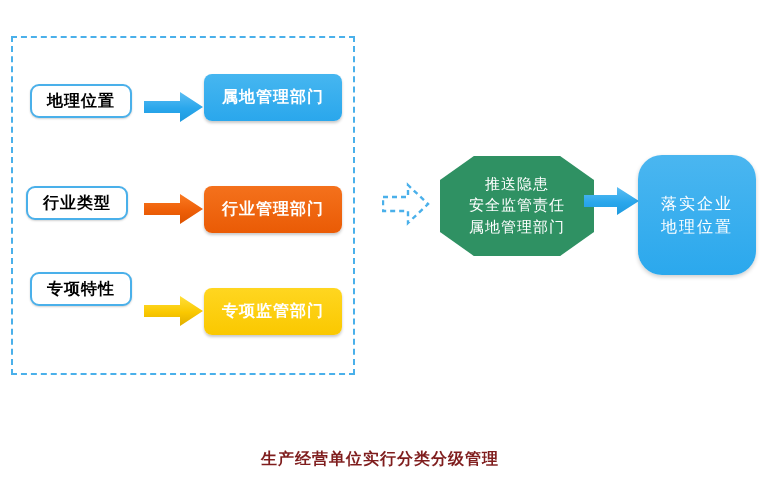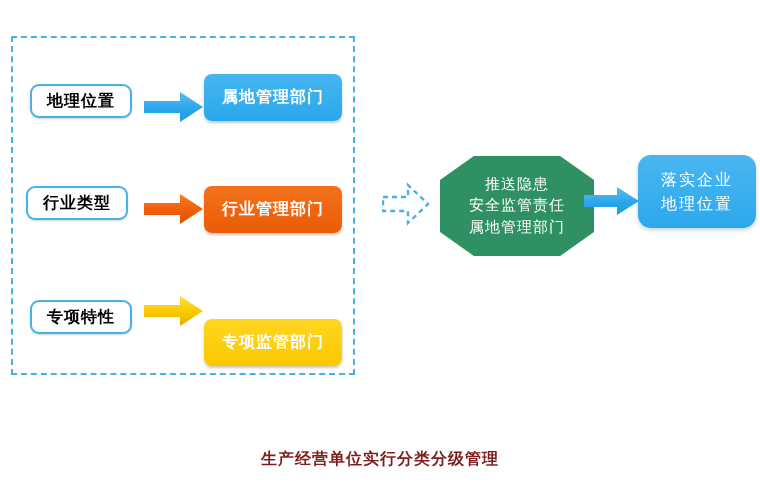--- a/index.html
+++ b/index.html
@@ -55,35 +55,35 @@
     background: #ffffff;
     border: 2px solid #4ab0ea;
     color: #000000;
     font-size: 16px;
     font-weight: bold;
     box-shadow: 0 1px 2px rgba(0,0,0,0.18);
   }
 
   .chip-geo  { left: 30px;  top: 84px;  }
   .chip-ind  { left: 26px;  top: 186px; }
-  .chip-spec { left: 30px;  top: 300px; }
+  .chip-spec { left: 30px;  top: 272px; }
 
   
   .dept {
     width: 138px;
     height: 47px;
     border-radius: 8px;
     color: #ffffff;
     font-size: 16px;
     font-weight: bold;
     box-shadow: 0 2px 3px rgba(0,0,0,0.22);
   }
   .dept-blue   { left: 204px; top: 74px;  background: linear-gradient(180deg, #46b6f0 0%, #2aa7ec 100%); }
   .dept-orange { left: 204px; top: 186px; background: linear-gradient(180deg, #f4711c 0%, #ea5b05 100%); }
-  .dept-yellow { left: 204px; top: 288px; background: linear-gradient(180deg, #ffd620 0%, #fac800 100%); margin-top: 31px; }
+  .dept-yellow { left: 204px; top: 288px; background: linear-gradient(180deg, #ffd620 0%, #fac800 100%); }
 
   
   .arrow {
     position: absolute;
     width: 60px;
     height: 34px;
   }
   .arrow-1 { left: 144px; top: 90px;  }
   .arrow-2 { left: 144px; top: 192px; }
   .arrow-3 { left: 144px; top: 294px; }
@@ -119,22 +119,22 @@
     margin-left: 16px;
   }
   .octagon span { display: block; white-space: nowrap; }
 
   
   .result {
     position: absolute;
     left: 638px;
     top: 155px;
     width: 118px;
-    height: 73px;
-    border-radius: 13px;
+    height: 120px;
+    border-radius: 24px;
     background: linear-gradient(180deg, #4ab6f0 0%, #2ba8ed 100%);
     color: #ffffff;
     display: flex;
     flex-direction: column;
     align-items: center;
     justify-content: center;
     font-size: 16px;
     line-height: 1.45;
     letter-spacing: 2px;
     box-shadow: 0 2px 4px rgba(0,0,0,0.2);

